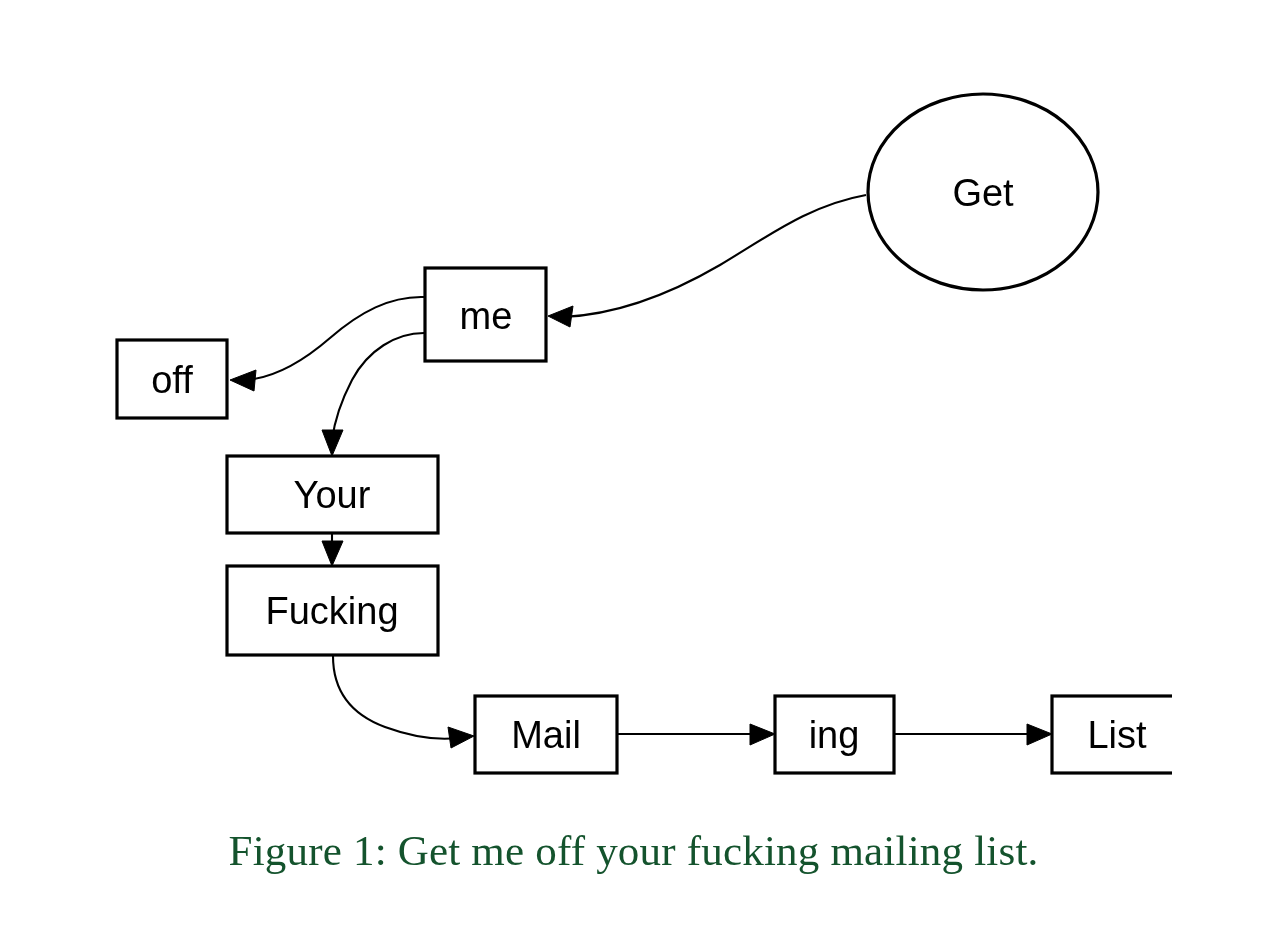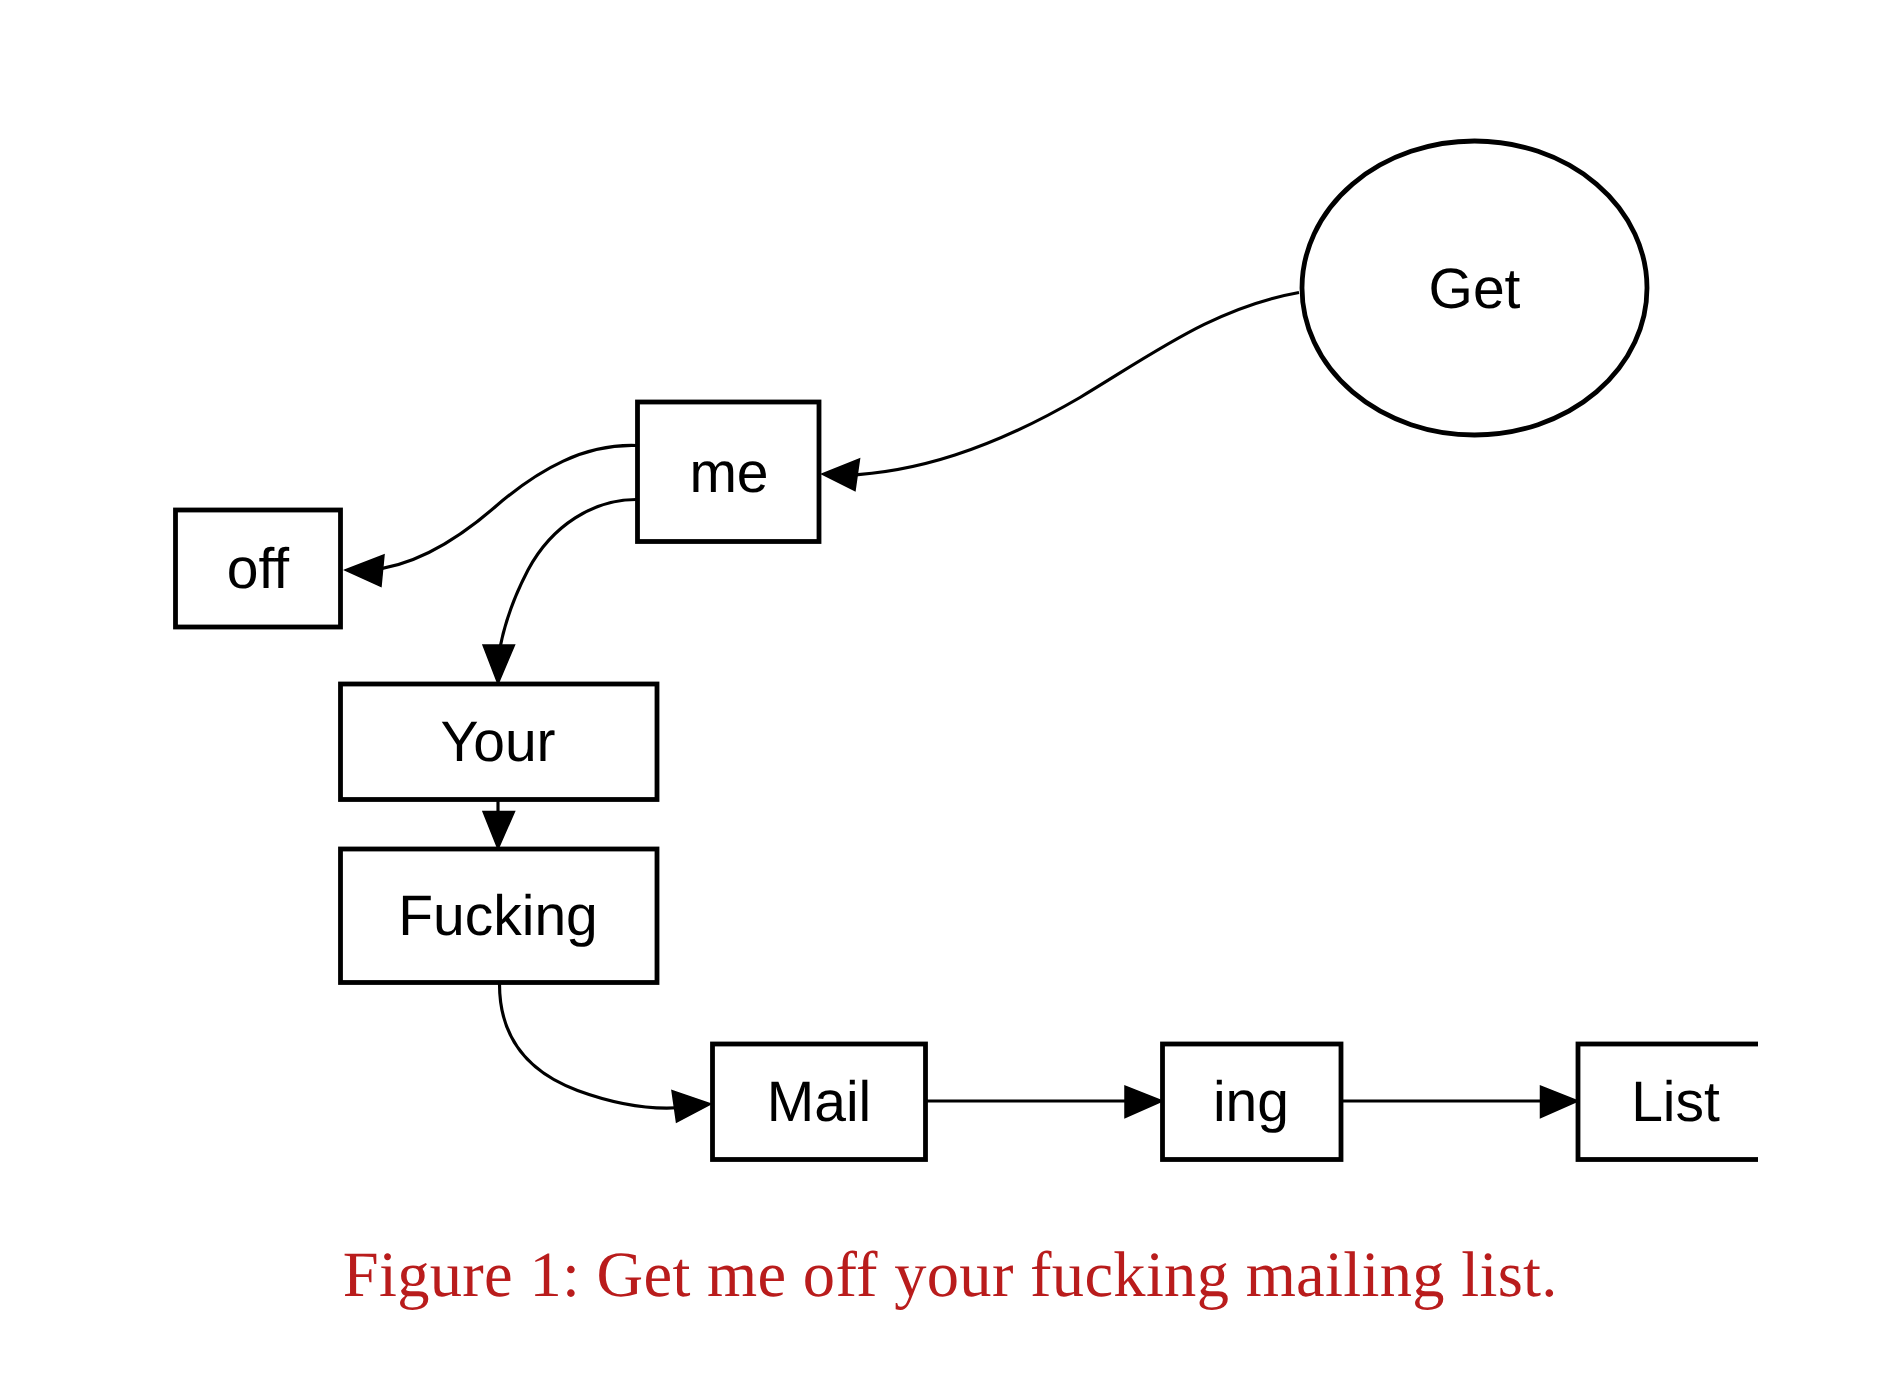--- a/index.html
+++ b/index.html
@@ -50,21 +50,21 @@
     stroke-width: 1;
   }
   .caption {
     position: absolute;
     left: 0;
     top: 826px;
     width: 1267px;
     text-align: center;
     font-family: "Liberation Serif", serif;
     font-size: 43px;
-    color: #b91c1c;
+    color: #14532d;
     letter-spacing: 0.2px;
     white-space: nowrap;
   }
 </style>
 </head>
 <body>
 
 <div id="page">
 
   <svg id="figure-svg" viewBox="0 0 1267 931">

